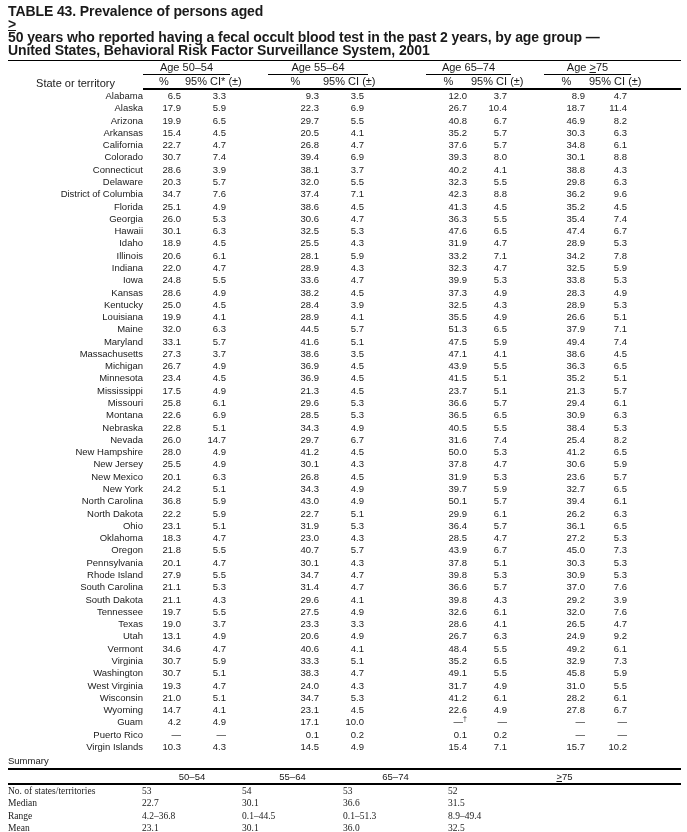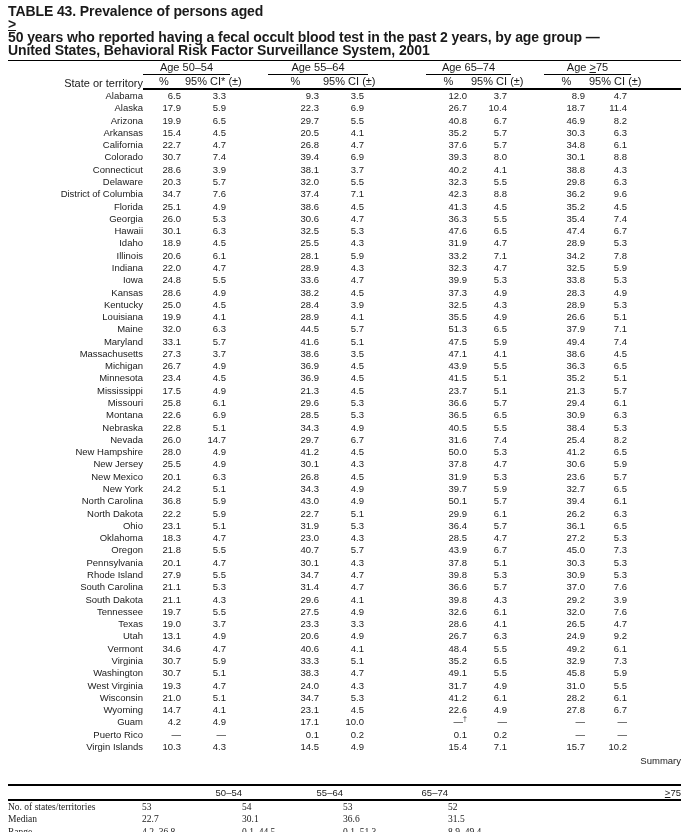--- a/index.html
+++ b/index.html
@@ -20,36 +20,36 @@
 
   
   table { border-collapse: collapse; table-layout: fixed; width: 673px; }
   .main-table { border-top: 1px solid #000; font-size: 9.5px; }
   .main-table th { font-weight: normal; font-size: 11px; padding: 0; }
   .grp-row th { height: 14px; vertical-align: bottom; }
   .grp-row .grp span.u {
     display: block; text-align: center; border-bottom: 1px solid #000;
     padding-bottom: 1px; white-space: nowrap;
   }
-  .state-h { text-align: right; vertical-align: bottom; padding-bottom: 1px; margin-top: 33px; }
+  .state-h { text-align: center; vertical-align: bottom; padding-bottom: 1px; margin-top: 33px; }
   .sub-row th { height: 13px; vertical-align: bottom; border-bottom: 2px solid #000; padding-bottom: 1px; }
   .sub-row .pct-h { text-align: center; }
   .sub-row .ci-h { text-align: center; white-space: nowrap; overflow: visible; }
   .main-table td { line-height: 12.28px; white-space: nowrap; }
   td.state { text-align: right; }
   td.num { text-align: right; padding-right: 4px; }
 
   
   .summary-title {
-    width: 673px; text-align: right; font-size: 9.5px; line-height: 13px;
-    margin-top: 1px; border-bottom: 2px solid #000; padding-bottom: 17px;
+    width: 673px; text-align: left; font-size: 9.5px; line-height: 13px;
+    margin-top: 1px; border-bottom: 2px solid #000; padding-bottom: 1px;
   }
   .summary-table { font-size: 9.5px; border-bottom: 2px solid #000; }
   .summary-table th {
-    font-weight: normal; font-size: 9.5px; text-align: right; height: 14px;
+    font-weight: normal; font-size: 9.5px; text-align: center; height: 14px;
     vertical-align: middle; border-bottom: 2px solid #000; padding: 0;
   }
   .summary-table td { line-height: 12.3px; text-align: left; font-family: Liberation Serif, serif; }
 </style>
 </head>
 <body>
 
 <div class="title">
   <span>TABLE 43. Prevalence of persons aged <span class="geq">&gt;</span>50 years who reported having a fecal occult blood test in the past 2 years, by age group —</span>
   <span>United States, Behavioral Risk Factor Surveillance System, 2001</span>

